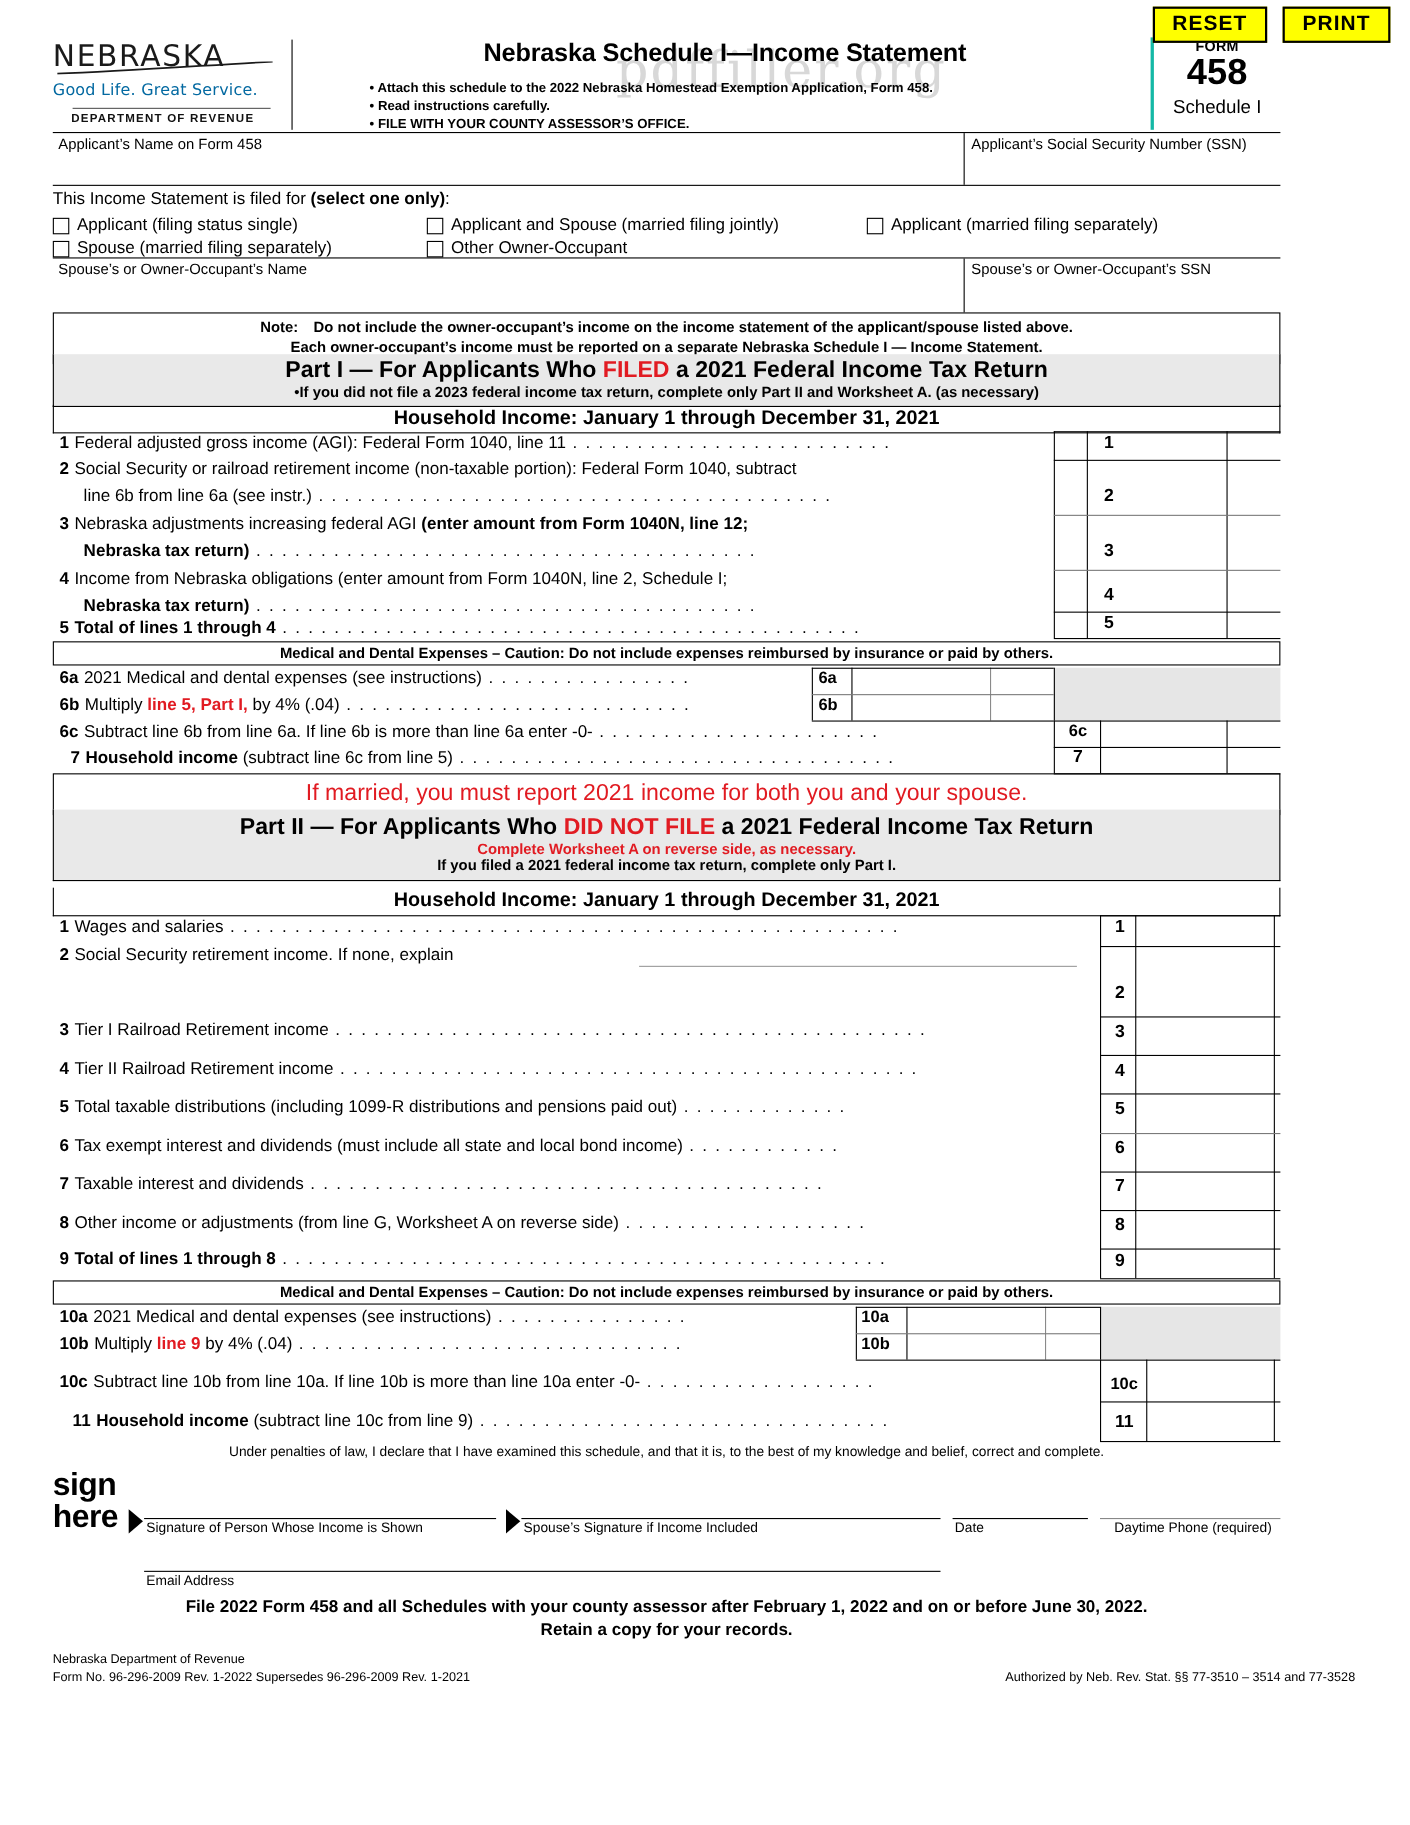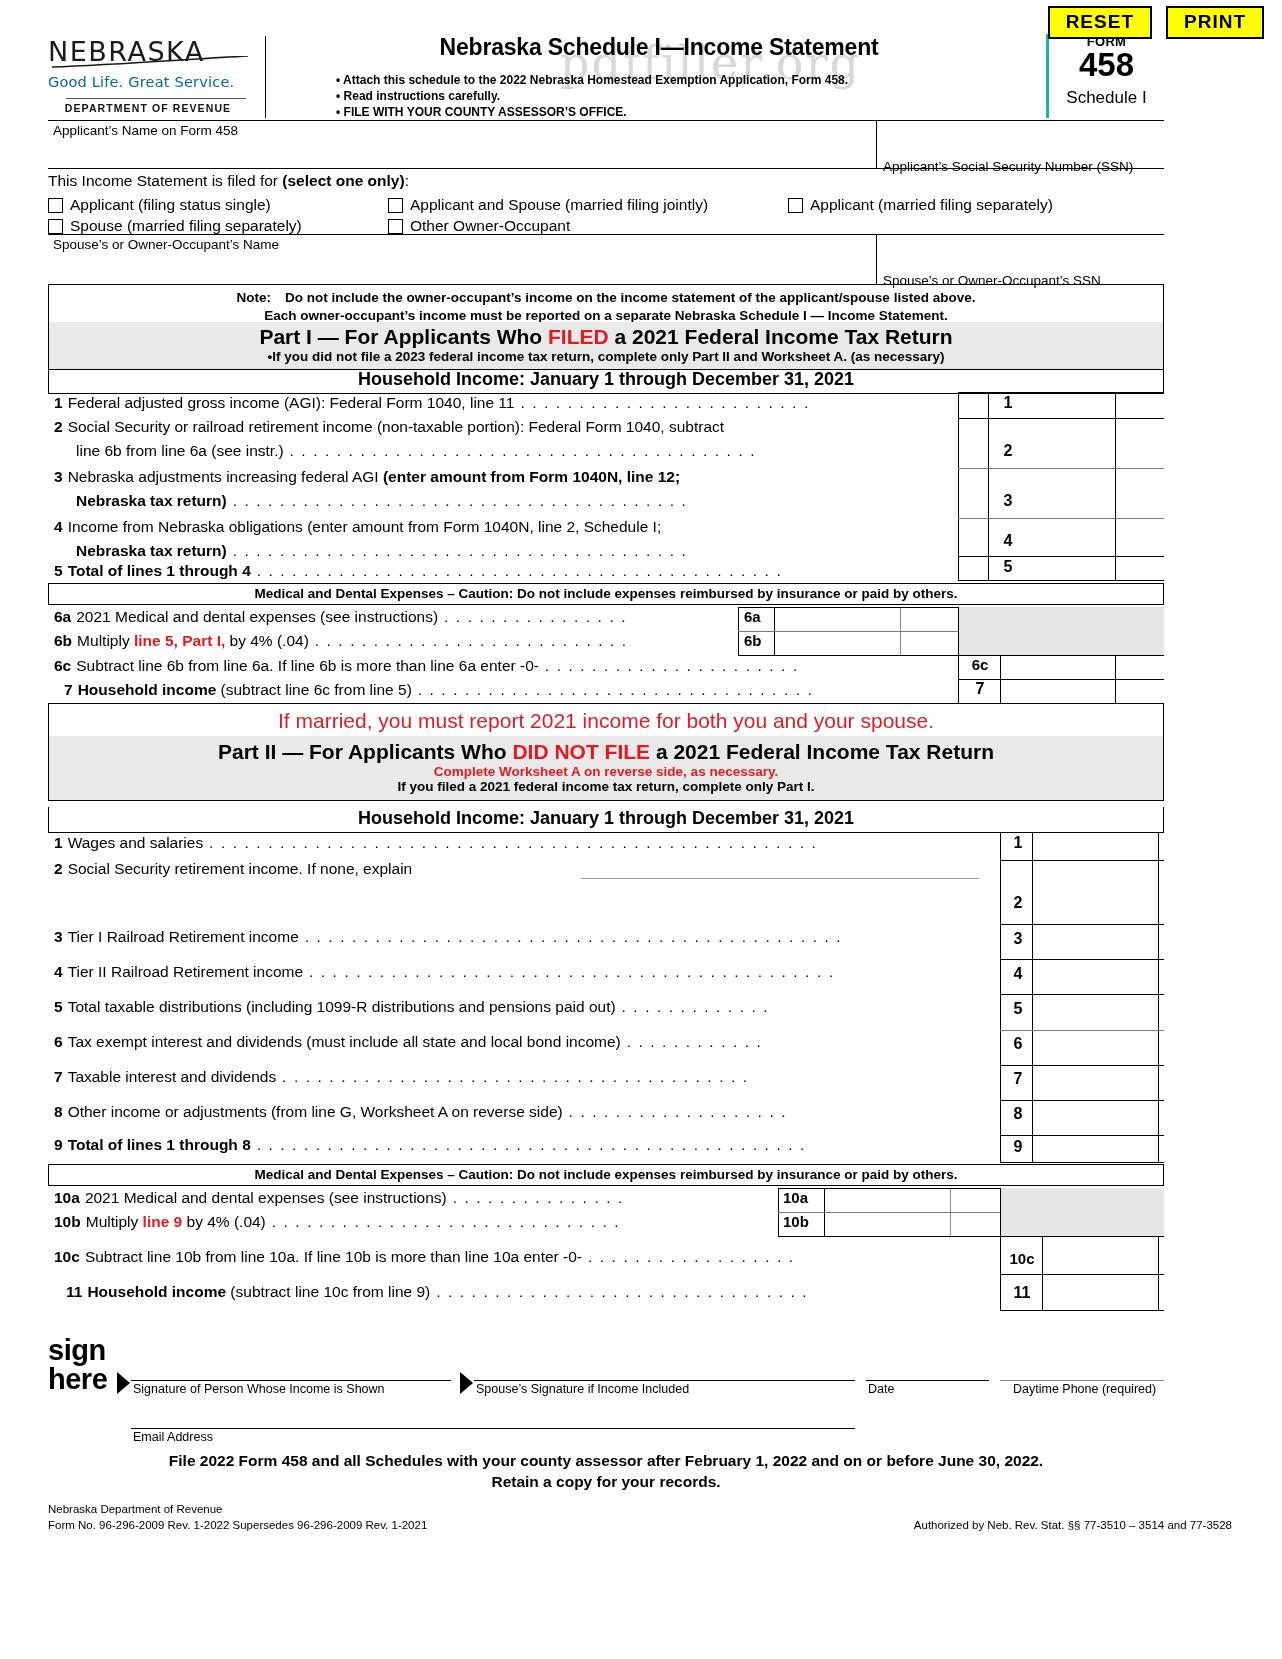--- a/index.html
+++ b/index.html
@@ -48,21 +48,21 @@
 
   .formbox { position: absolute; right: 0; top: -2px; width: 118px; text-align: center; border-left: 3px solid #14b8a6; height: 84px; }
   .formbox .fl { font-size: 13px; font-weight: bold; letter-spacing: .3px; }
   .formbox .fn { font-size: 33px; font-weight: bold; line-height: .95; }
   .formbox .fs { font-size: 17px; margin-top: 8px; }
   .rule { position: absolute; left: 48px; width: 1116px; border-top: 1.5px solid #000; }
 
   
   .namerow { position: absolute; left: 48px; width: 1116px; height: 48px; border-top: 1.5px solid #000; }
   .namerow .lft { position: absolute; left: 5px; top: 2px; font-size: 13.5px; }
-  .namerow .rgt { position: absolute; left: 835px; top: 2px; font-size: 13.5px; margin-top: 36px; }
+  .namerow .rgt { position: absolute; left: 835px; top: 2px; font-size: 13.5px; }
   .namerow .vdiv { position: absolute; left: 828px; top: 0; bottom: 0; border-left: 1px solid #000; }
 
   
   .cbblock { position: absolute; left: 48px; width: 1116px; }
   .cbtitle { font-size: 15.5px; margin-bottom: 6px; }
   .cbrow { display: flex; font-size: 15.5px; align-items: flex-start; margin-bottom: 3px; }
   .cbitem { display: flex; align-items: flex-start; gap: 7px; }
   .cbox { width: 15px; height: 15px; border: 1.3px solid #000; background: #fff; flex: 0 0 auto; margin-top: 2px; cursor: pointer; }
 
   
@@ -463,20 +463,21 @@
     <div class="ltext">
       <b><span class="lnum">10c</span></b><span>Subtract line 10b from line 10a. If line 10b is more than line 10a enter -0-</span><span class="dots"> . . . . . . . . . . . . . . . . . .</span>
     </div>
   </div>
   <div class="lrow" style="top:1283px;">
     <div class="ltext" style="left:18px;">
       <b><span class="lnum">11</span><span>Household income</span></b><span> (subtract line 10c from line 9)</span><span class="dots"> . . . . . . . . . . . . . . . . . . . . . . . . . . . . . . . .</span>
     </div>
   </div>
 
+  <div class="declare" style="top:1313px;">Under penalties of law, I declare that I have examined this schedule, and that it is, to the best of my knowledge and belief, correct and complete.</div>
 
   <div class="signhere" style="left:48px;top:1337px;">sign</div>
   <div class="signhere" style="left:48px;top:1366px;">here</div>
   <div class="arrow" style="left:117px;top:1372px;"></div>
   <div class="arrow" style="left:460px;top:1372px;"></div>
 
   <div class="sigline" style="left:131px;top:1380px;width:320px;"></div>
   <div class="sigline" style="left:474px;top:1380px;width:381px;"></div>
   <div class="sigline" style="left:866px;top:1380px;width:123px;"></div>
   <div class="sigline" style="left:1000px;top:1380px;width:164px;border-color:#888;"></div>

